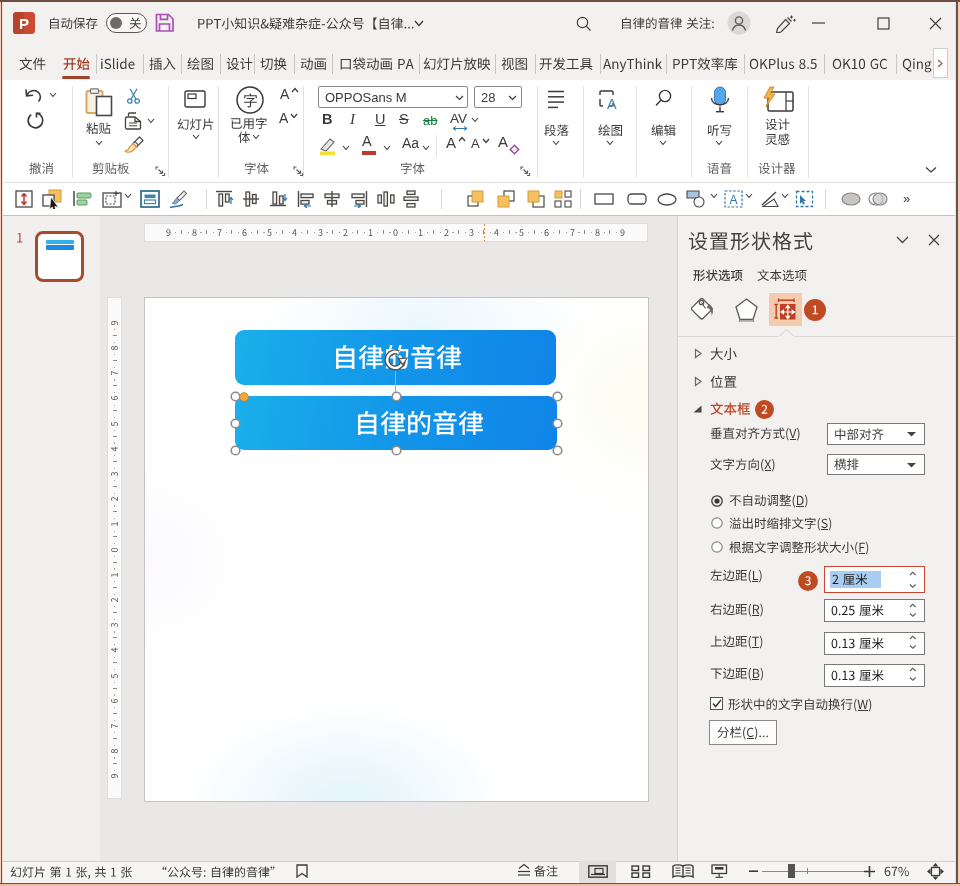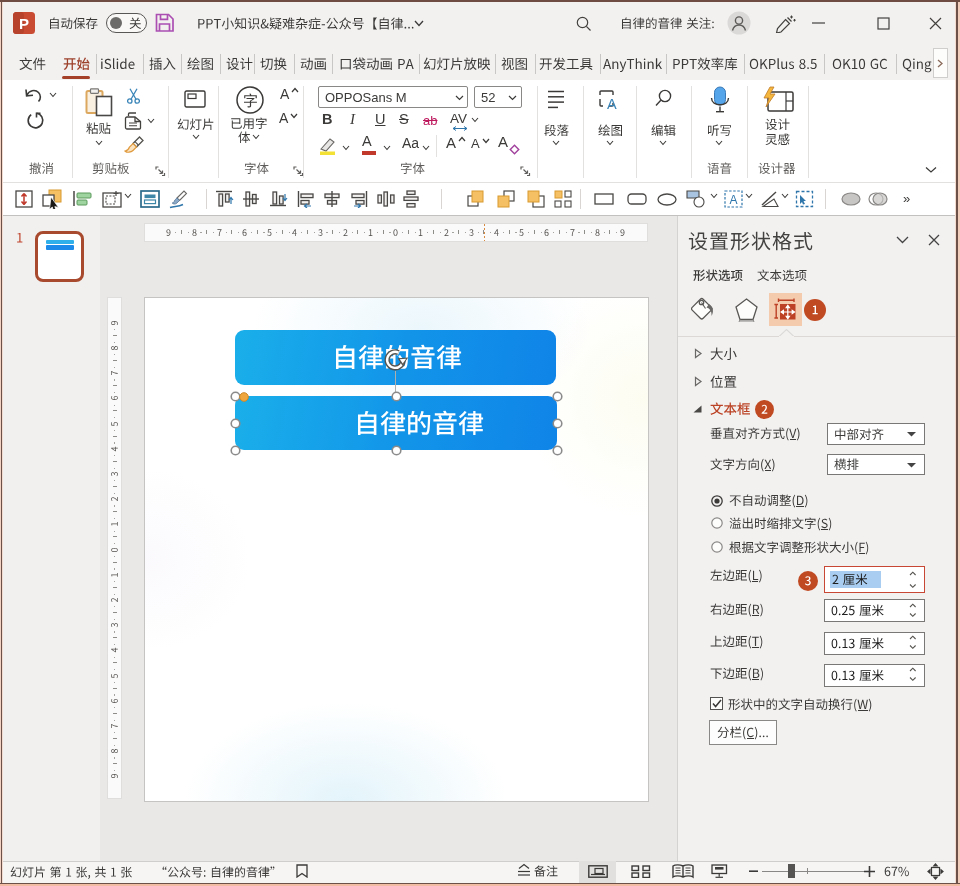--- a/index.html
+++ b/index.html
@@ -321,29 +321,29 @@
         <path d="M1 3.5 V1 H3.5 M9.5 7 V9.5 H7"></path>
         <path d="M3.5 3.5 L7.5 7.5 M7.5 7.5 V4.5 M7.5 7.5 H4.5"></path>
       </g>
     </svg>
     <div style="position:absolute;left:318px;top:86px;width:150px;height:22px;background:#fff;border:1px solid #8a8886;border-radius:2px"></div>
     <div style="position:absolute;left:325px;top:90px;font-family:'Liberation Sans';font-size:13px;color:#3b3a39">OPPOSans M</div>
     <svg style="position:absolute;left:455px;top:95px" width="9" height="6" viewBox="0 0 9 6">
       <path d="M1 1 L4.5 4.5 L8 1" stroke="#3b3a39" stroke-width="1.2" fill="none"></path>
     </svg>
     <div style="position:absolute;left:474px;top:86px;width:48px;height:22px;background:#fff;border:1px solid #8a8886;border-radius:2px"></div>
-    <div style="position:absolute;left:481px;top:90px;font-family:'Liberation Sans';font-size:13px;color:#3b3a39">52</div>
+    <div style="position:absolute;left:481px;top:90px;font-family:'Liberation Sans';font-size:13px;color:#3b3a39">28</div>
     <svg style="position:absolute;left:508px;top:95px" width="9" height="6" viewBox="0 0 9 6">
       <path d="M1 1 L4.5 4.5 L8 1" stroke="#3b3a39" stroke-width="1.2" fill="none"></path>
     </svg>
     <div style="position:absolute;left:322px;top:111px;font-family:'Liberation Sans';font-size:14.5px;font-weight:bold;color:#3b3a39">B</div>
     <div style="position:absolute;left:350px;top:111px;font-family:'Liberation Serif';font-size:15px;font-style:italic;color:#3b3a39">I</div>
     <div style="position:absolute;left:375px;top:111px;font-family:'Liberation Sans';font-size:14.5px;color:#3b3a39;text-decoration:underline">U</div>
     <div style="position:absolute;left:399px;top:111px;font-family:'Liberation Sans';font-size:14.5px;color:#3b3a39;text-decoration:line-through">S</div>
-    <div style="position:absolute;left:423px;top:113px;font-family:'Liberation Sans';font-size:13px;color:#be185d;text-decoration:line-through">ab</div>
+    <div style="position:absolute;left:423px;top:113px;font-family:'Liberation Sans';font-size:13px;color:#15803d;text-decoration:line-through">ab</div>
     <div style="position:absolute;left:450px;top:111px;font-family:'Liberation Sans';font-size:13.5px;color:#3b3a39">AV</div>
     <svg style="position:absolute;left:452px;top:126px" width="16" height="5" viewBox="0 0 16 5">
       <path d="M4 0.5 L1 2.5 L4 4.5 M12 0.5 L15 2.5 L12 4.5 M1 2.5 H15" stroke="#2f76ab" stroke-width="1" fill="none"></path>
     </svg>
     <svg style="position:absolute;left:471px;top:117px" width="8" height="6" viewBox="0 0 8 6">
       <path d="M1 1 L4 4.5 L7 1" stroke="#3b3a39" stroke-width="1.1" fill="none"></path>
     </svg>
     <svg style="position:absolute;left:318px;top:137px" width="22" height="18" viewBox="0 0 22 18">
       <path d="M3 12 L12 2 L16 5 L8 14 Z" fill="#e8e6e4" stroke="#6a6866" stroke-width="1.1"></path>
       <rect x="2" y="14.5" width="15" height="3.5" fill="#f3e135"></rect>

